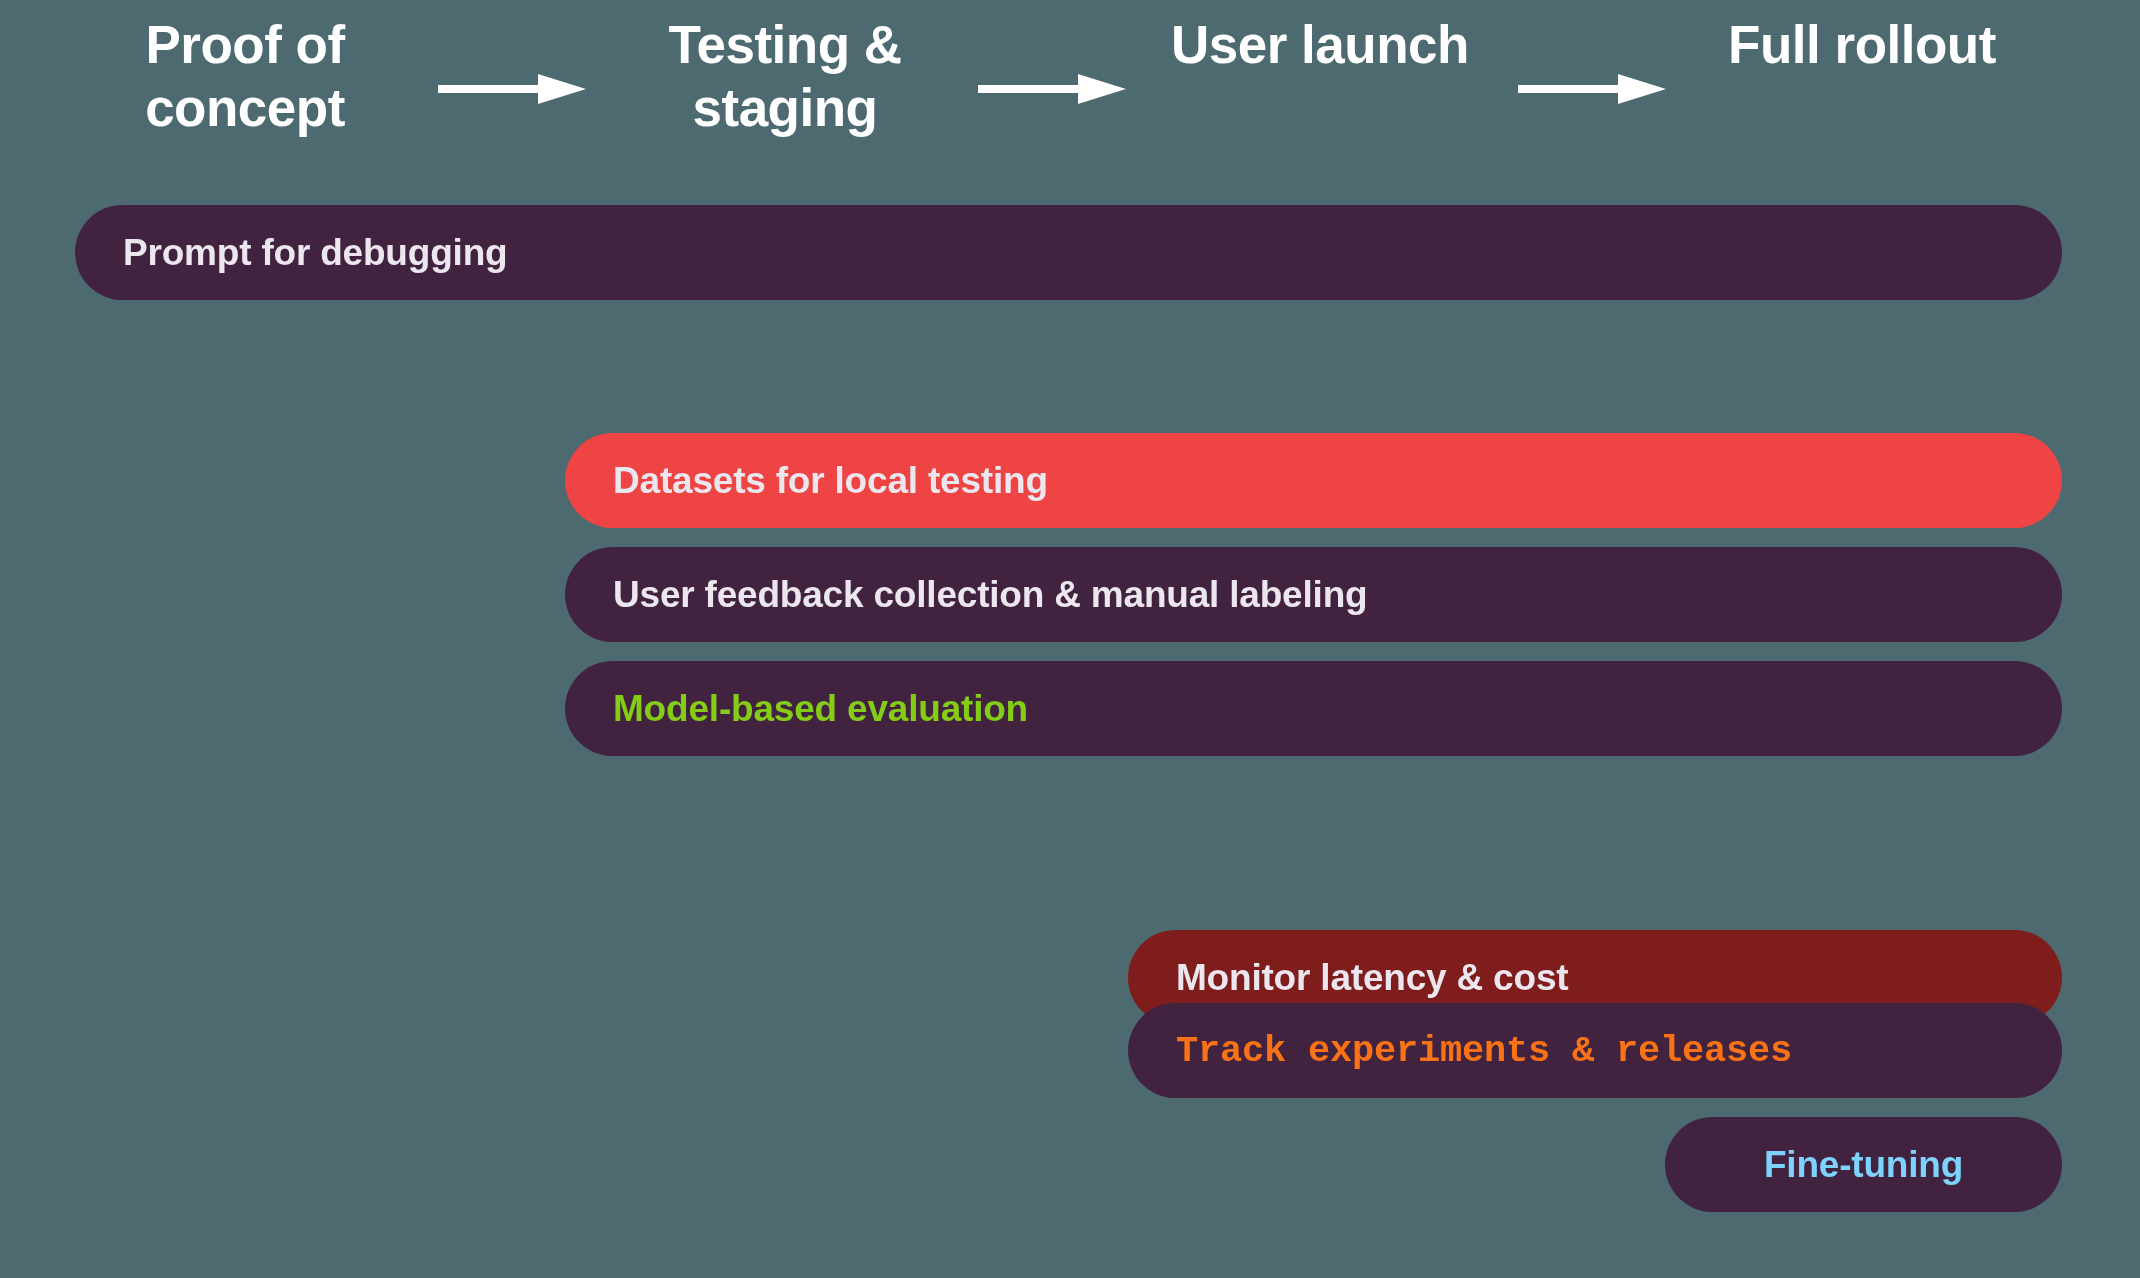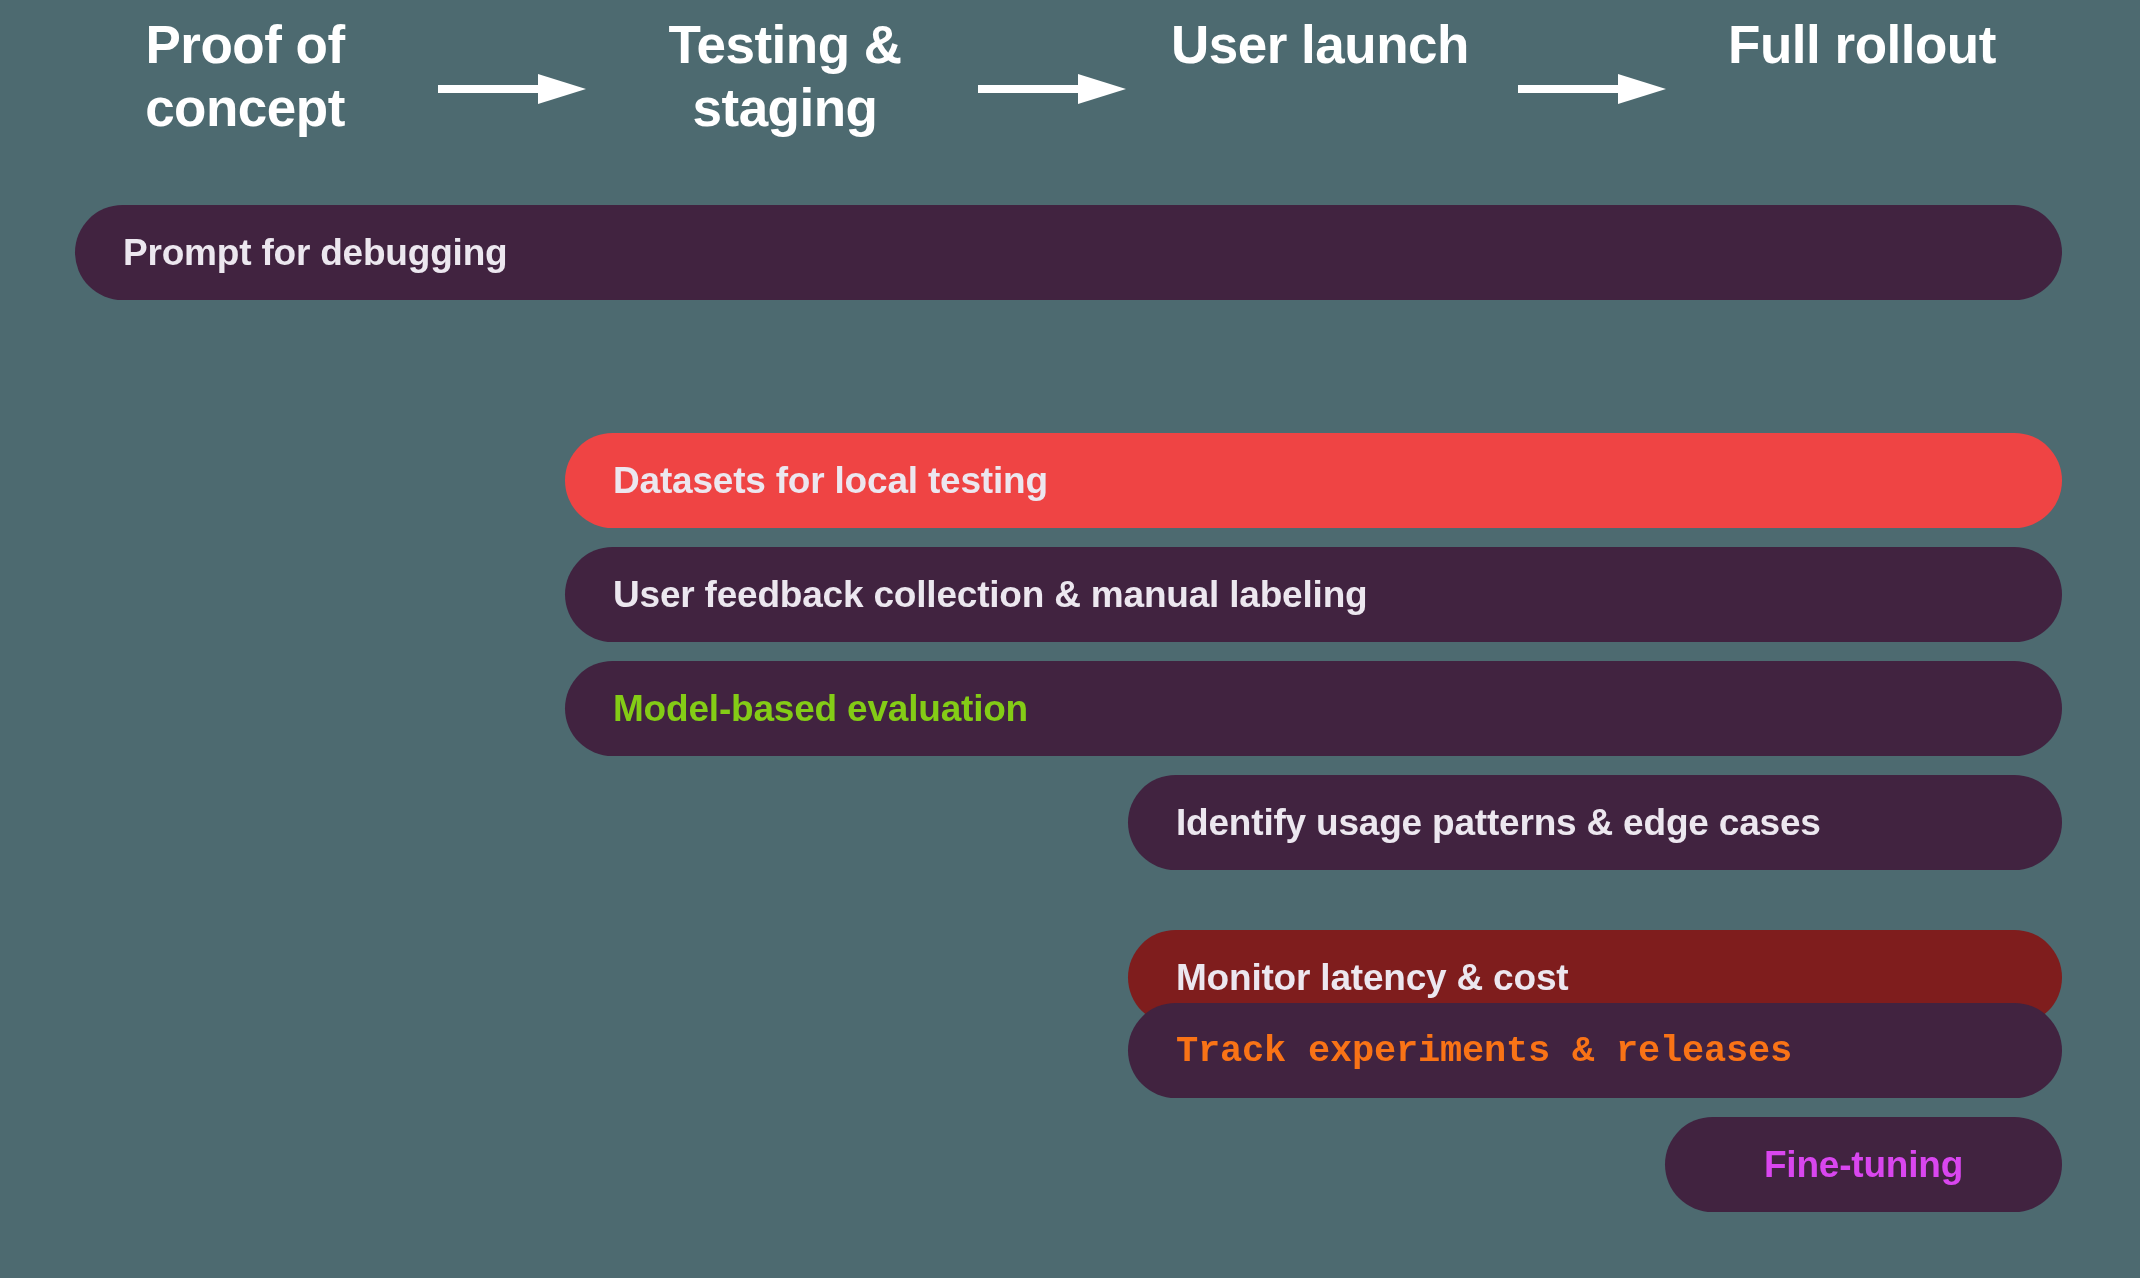--- a/index.html
+++ b/index.html
@@ -98,27 +98,24 @@
       </div>
       <div class="bar align-left" style="left: 565px; width: 1497px; top: 433px; background: #ef4444;">
         <span class="bar-label" style="color: rgb(236, 231, 239);">Datasets for local testing</span>
       </div>
       <div class="bar align-left" style="left: 565px; width: 1497px; top: 547px; background: rgb(65, 35, 64);">
         <span class="bar-label" style="color: rgb(236, 231, 239);">User feedback collection &amp; manual labeling</span>
       </div>
       <div class="bar align-left" style="left: 565px; width: 1497px; top: 661px; background: rgb(65, 35, 64);">
         <span class="bar-label" style="color: #84cc16; text-align: right;">Model-based evaluation</span>
       </div>
-      <div class="bar align-left" style="left: 1128px; width: 934px; top: 775px; background: rgb(65, 35, 64);">
-        <span class="bar-label" style="color: rgb(236, 231, 239);">Identify usage patterns &amp; edge cases</span>
-      </div>
       <div class="bar align-left" style="left: 1128px; width: 934px; top: 930px; background: #7f1d1d;">
         <span class="bar-label" style="color: rgb(236, 231, 239);">Monitor latency &amp; cost</span>
       </div>
       <div class="bar align-left" style="left: 1128px; width: 934px; top: 1003px; background: rgb(65, 35, 64);">
         <span class="bar-label" style="color: #f97316; font-family: Liberation Mono, monospace;">Track experiments &amp; releases</span>
       </div>
       <div class="bar align-center" style="left: 1665px; width: 397px; top: 1117px; background: rgb(65, 35, 64);">
-        <span class="bar-label" style="color: #d946ef;">Fine-tuning</span>
+        <span class="bar-label" style="color: #7dd3fc;">Fine-tuning</span>
       </div>
     </div>
 
 </div>
 
 </body></html>

